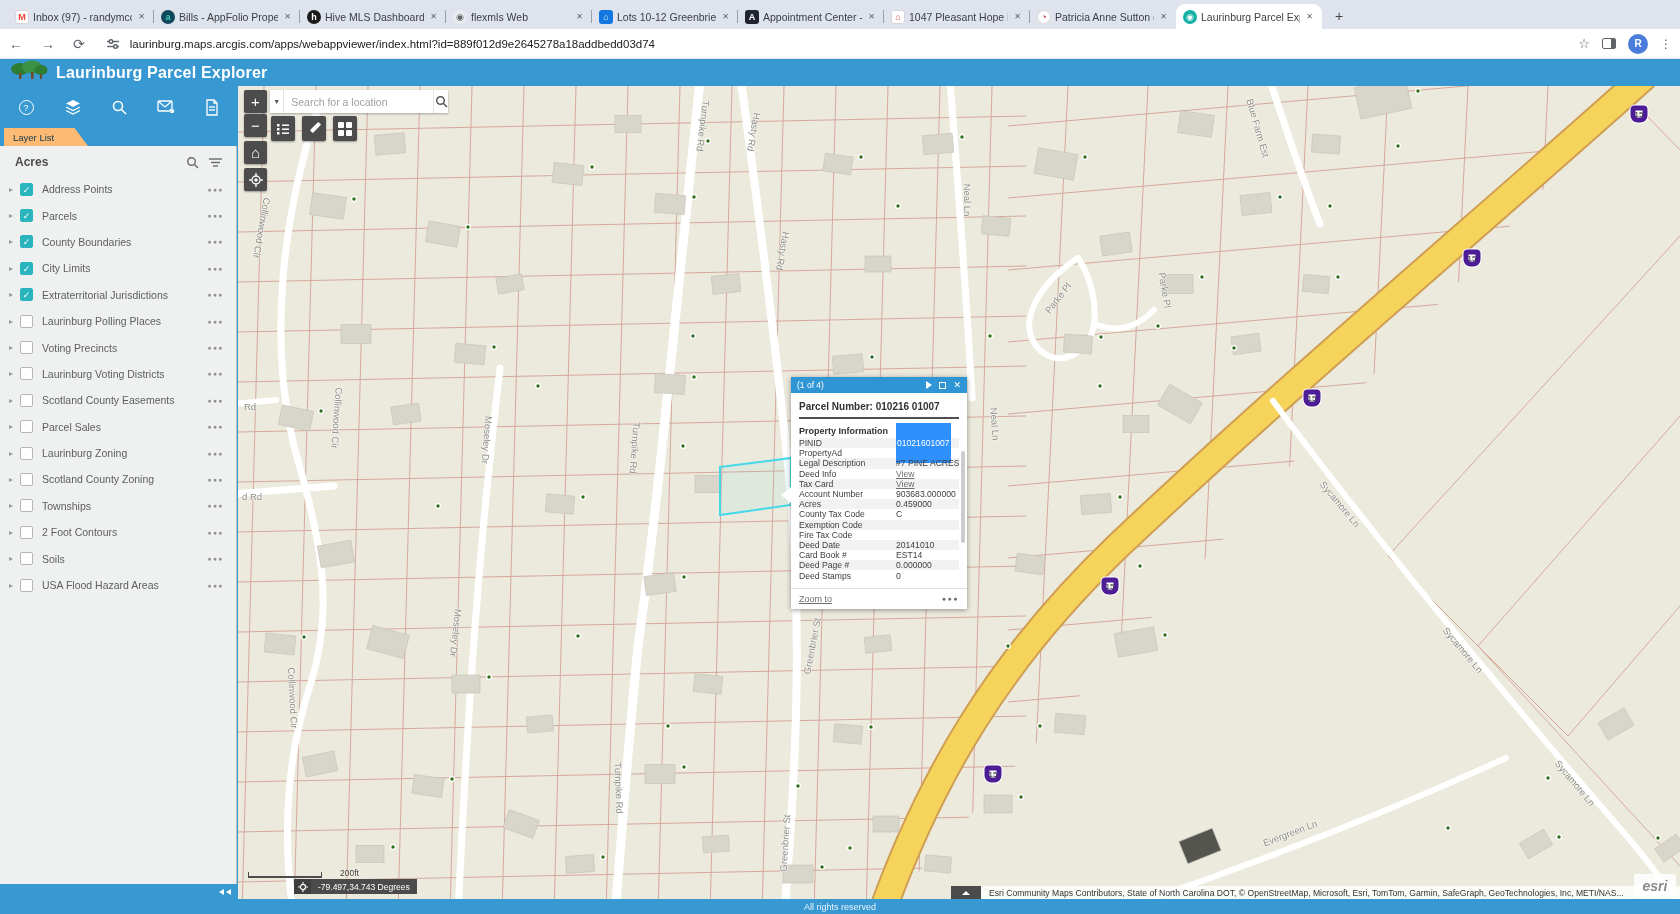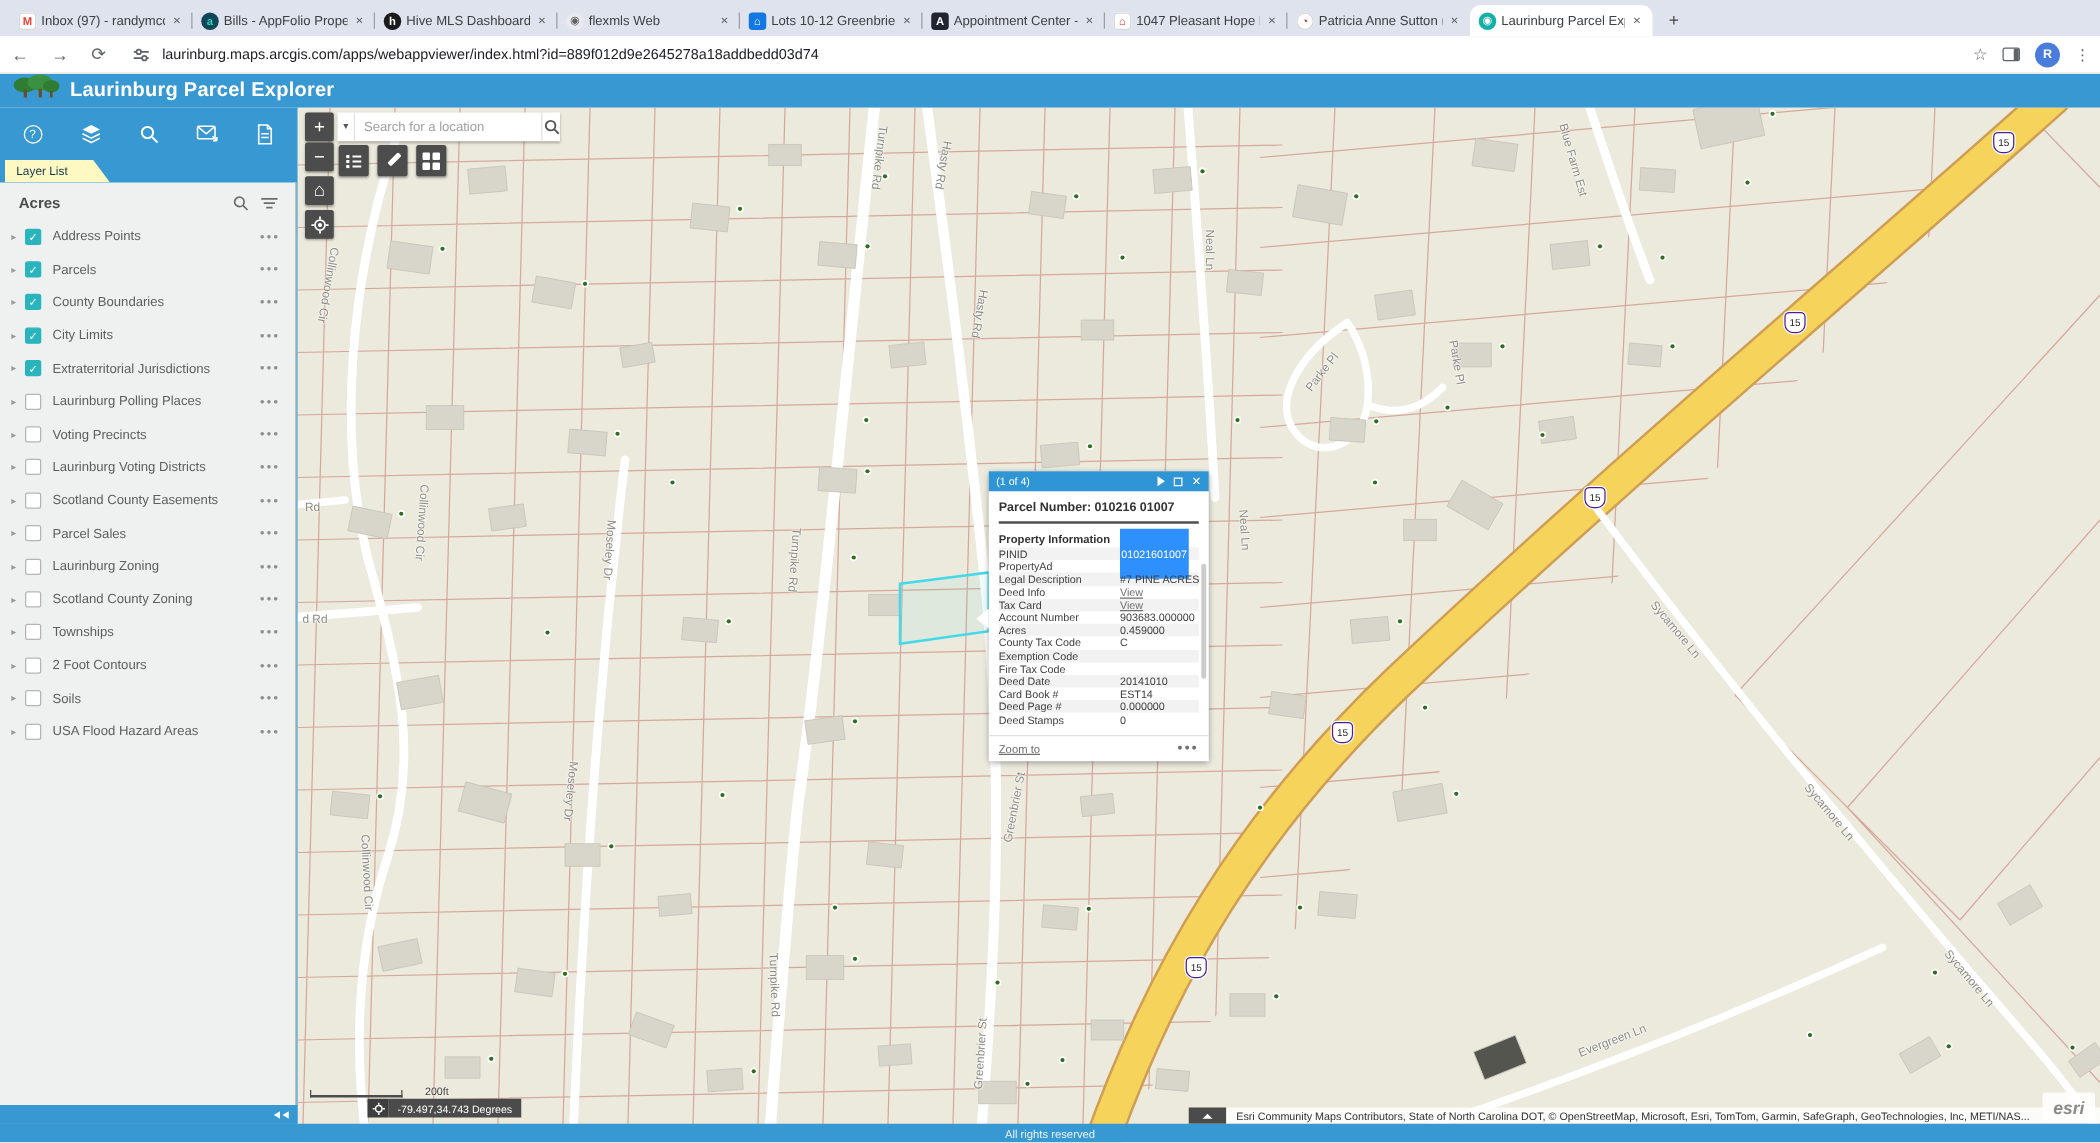--- a/index.html
+++ b/index.html
@@ -31,41 +31,41 @@
   
   .app-header { position:absolute; top:59px; left:0; width:1680px; height:27px; background:#3898d2; display:flex; align-items:center; z-index:80; }
   .logo { margin:0 8px 0 10px; }
   .app-title { color:#fff; font-size:16px; font-weight:bold; letter-spacing:0.2px; }
 
   
   .left-rail { position:absolute; top:86px; left:0; width:238px; height:813px; background:#3898d2; z-index:40; }
   .rail-icons { height:42px; display:flex; align-items:center; justify-content:space-between; padding:0 16px; }
   .hicon { display:flex; align-items:center; justify-content:center; width:20px; height:20px; }
   .help-circ { width:15px; height:15px; border:1.3px solid #fff; border-radius:50%; color:#fff; font-size:9.5px; display:flex; align-items:center; justify-content:center; }
-  .layer-tab { position:absolute; top:42px; left:4px; height:18px; width:84px; background:#fef9c3; color:#10374c; font-size:9.5px; display:flex; align-items:center; padding-left:9px; clip-path:polygon(0 0, 84% 0, 100% 100%, 0 100%); }
+  .layer-tab { position:absolute; top:42px; left:4px; height:18px; width:84px; background:#fdba74; color:#10374c; font-size:9.5px; display:flex; align-items:center; padding-left:9px; clip-path:polygon(0 0, 84% 0, 100% 100%, 0 100%); }
   .layer-panel { position:absolute; top:60px; left:0; width:237px; height:738px; background:#eef1f0; border-right:1px solid #b8c3c1; overflow:hidden; }
   .panel-head { display:flex; align-items:center; padding:9px 13px 7px 15px; }
   .panel-title { font-size:12px; font-weight:bold; color:#4c4c4c; flex:1; }
   .panel-head svg { margin-left:9px; }
   .layer-row { display:flex; align-items:center; height:26.4px; padding:0 12px 0 9px; }
   .expand { width:11px; color:#9a9a9a; font-size:8px; flex:none; }
   .cbx { width:13px; height:13px; border:1px solid #b5b5b5; background:#fff; border-radius:2px; flex:none; margin-right:9px; }
   .cbx.on { background:#2ab4bd; border-color:#2ab4bd; }
   .cbx.on::after { content:"✓"; color:#fff; font-size:9px; display:block; text-align:center; line-height:12px; }
   .llabel { flex:1; font-size:10.5px; color:#5e5e5e; white-space:nowrap; overflow:hidden; }
   .lmenu { color:#8f8f8f; font-size:6.5px; letter-spacing:1.5px; flex:none; }
   .rail-footer { position:absolute; top:798px; left:0; width:238px; height:15px; background:#3898d2; display:flex; align-items:center; justify-content:flex-end; padding-right:7px; }
   .tri-l { width:0; height:0; border-top:3.5px solid transparent; border-bottom:3.5px solid transparent; border-right:5px solid #fff; margin-left:2px; }
 
   
   .map { position:absolute; left:238px; top:86px; width:1442px; height:828px; background:#eceadd; overflow:hidden; }
   .map svg.base { position:absolute; left:0; top:0; }
   .map-labels { position:absolute; left:0; top:0; width:100%; height:100%; z-index:10; pointer-events:none; }
   .mlabel { position:absolute; font-size:9.5px; color:#8b8b84; white-space:nowrap; text-shadow:0 0 2px #fff,0 0 2px #fff,0 0 1px #fff; }
-  .shield { position:absolute; width:17px; height:17px; background:#fff; border:1px solid #4c1d95; border-radius:4px 4px 7px 7px; font-size:8px; color:#222; display:flex; align-items:center; justify-content:center; transform:translate(-50%,-50%); box-shadow:0 0 0 1px #fff; }
+  .shield { position:absolute; width:17px; height:17px; background:#fff; border:5px solid #4c1d95; border-radius:4px 4px 7px 7px; font-size:8px; color:#222; display:flex; align-items:center; justify-content:center; transform:translate(-50%,-50%); box-shadow:0 0 0 1px #fff;margin-left:36px; }
 
   .mapbtn { position:absolute; width:23px; height:23px; background:#4c4c4c; color:#fff; border:none; border-radius:2px; display:flex; align-items:center; justify-content:center; box-shadow:0 1px 2px rgba(0,0,0,.35); z-index:20; font-size:15px; }
   .searchbar { position:absolute; left:32px; top:4px; width:178px; height:23px; display:flex; z-index:20; box-shadow:0 1px 2px rgba(0,0,0,.3); }
   .sdrop { width:23px; background:#fff; border-right:1px solid #e3e3e3; display:flex; align-items:center; justify-content:center; font-size:7px; color:#555; }
   .sinput { flex:1; border:none; outline:none; font-size:10.5px; padding:0 7px; color:#333; font-family:inherit; }
   .sinput::placeholder { color:#a0a0a0; }
   .sbtn { width:24px; background:#fff; border-left:1px solid #e3e3e3; display:flex; align-items:center; justify-content:center; }
   .toolbtns { position:absolute; left:33px; top:30px; display:flex; gap:7px; z-index:20; }
   .toolbtns .tbtn { width:24px; height:25px; background:#4c4c4c; border-radius:2px; display:flex; align-items:center; justify-content:center; box-shadow:0 1px 2px rgba(0,0,0,.35); }
   .bmgrid { display:grid; grid-template-columns:6px 6px; grid-gap:2px; }

